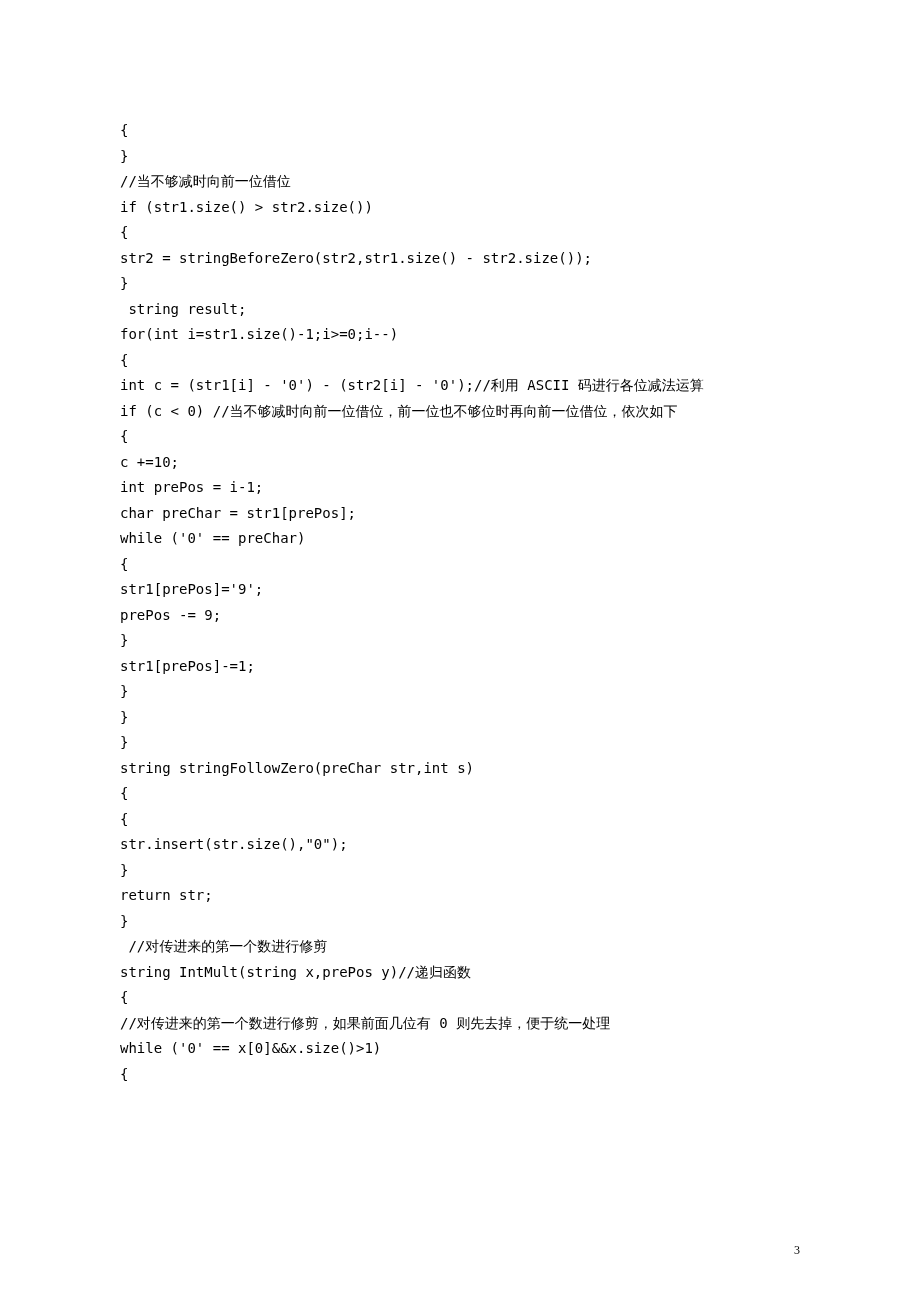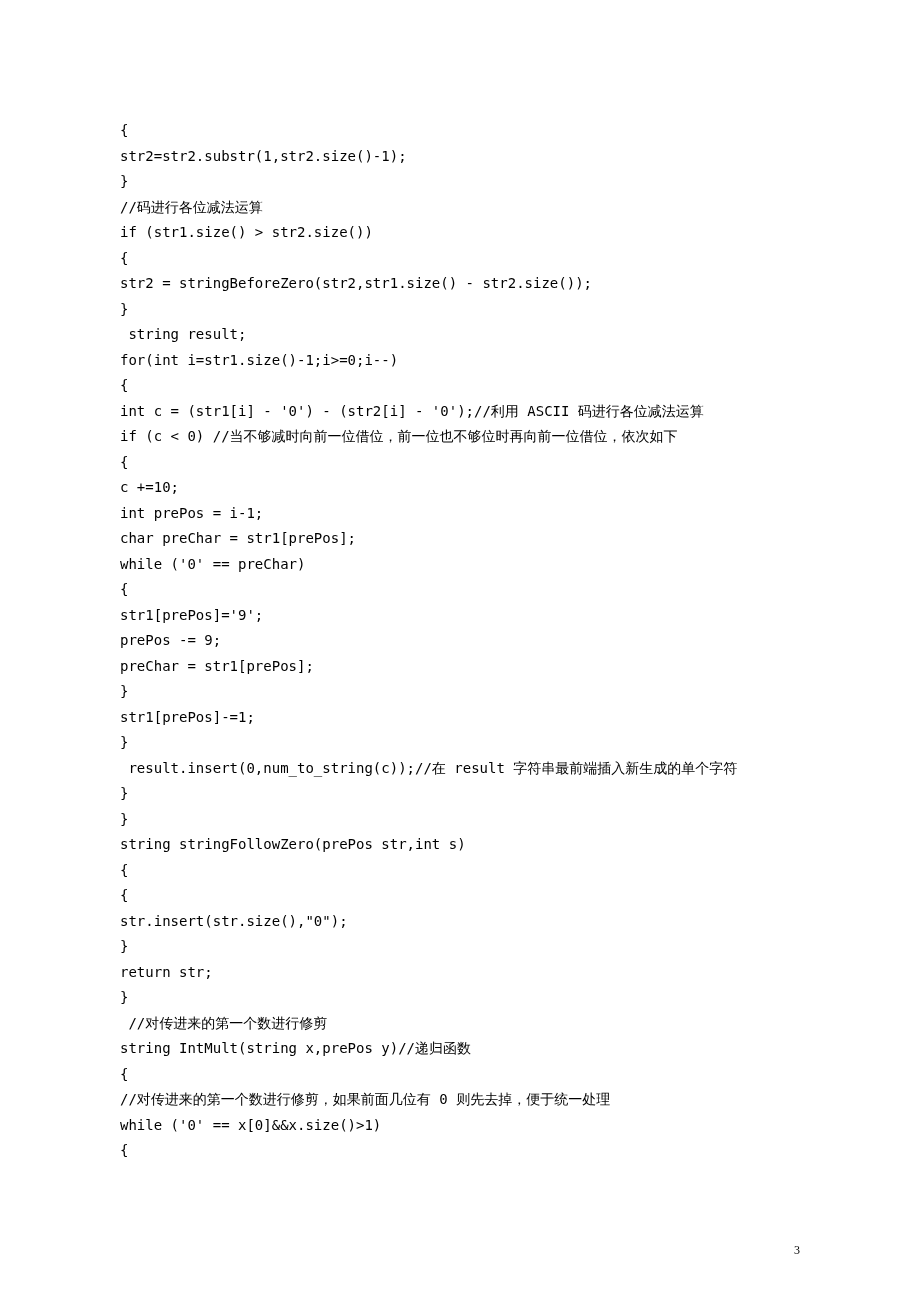--- a/index.html
+++ b/index.html
@@ -28,48 +28,45 @@
     color: #000000;
     font-family: "SimSun", "宋体", serif;
   }
 </style>
 </head>
 <body>
 
 <div class="page">
   <div id="code-container">
       <div class="code-line">{</div>
-      <div class="code-line">str2=str2.substr(1,str2.size()-1);</div>
       <div class="code-line">}</div>
-      <div class="code-line">//码进行各位减法运算</div>
+      <div class="code-line">//当不够减时向前一位借位</div>
       <div class="code-line">if (str1.size() &gt; str2.size())</div>
       <div class="code-line">{</div>
       <div class="code-line">str2 = stringBeforeZero(str2,str1.size() - str2.size());</div>
       <div class="code-line">}</div>
       <div class="code-line"> string result;</div>
       <div class="code-line">for(int i=str1.size()-1;i&gt;=0;i--)</div>
       <div class="code-line">{</div>
       <div class="code-line">int c = (str1[i] - '0') - (str2[i] - '0');//利用 ASCII 码进行各位减法运算</div>
       <div class="code-line">if (c &lt; 0) //当不够减时向前一位借位，前一位也不够位时再向前一位借位，依次如下</div>
       <div class="code-line">{</div>
       <div class="code-line">c +=10;</div>
       <div class="code-line">int prePos = i-1;</div>
       <div class="code-line">char preChar = str1[prePos];</div>
       <div class="code-line">while ('0' == preChar)</div>
       <div class="code-line">{</div>
       <div class="code-line">str1[prePos]='9';</div>
       <div class="code-line">prePos -= 9;</div>
-      <div class="code-line">preChar = str1[prePos];</div>
       <div class="code-line">}</div>
       <div class="code-line">str1[prePos]-=1;</div>
       <div class="code-line">}</div>
-      <div class="code-line"> result.insert(0,num_to_string(c));//在 result 字符串最前端插入新生成的单个字符</div>
       <div class="code-line">}</div>
       <div class="code-line">}</div>
-      <div class="code-line">string stringFollowZero(prePos str,int s)</div>
+      <div class="code-line">string stringFollowZero(preChar str,int s)</div>
       <div class="code-line">{</div>
       <div class="code-line">{</div>
       <div class="code-line">str.insert(str.size(),"0");</div>
       <div class="code-line">}</div>
       <div class="code-line">return str;</div>
       <div class="code-line">}</div>
       <div class="code-line"> //对传进来的第一个数进行修剪</div>
       <div class="code-line">string IntMult(string x,prePos y)//递归函数</div>
       <div class="code-line">{</div>
       <div class="code-line">//对传进来的第一个数进行修剪，如果前面几位有 0 则先去掉，便于统一处理</div>

